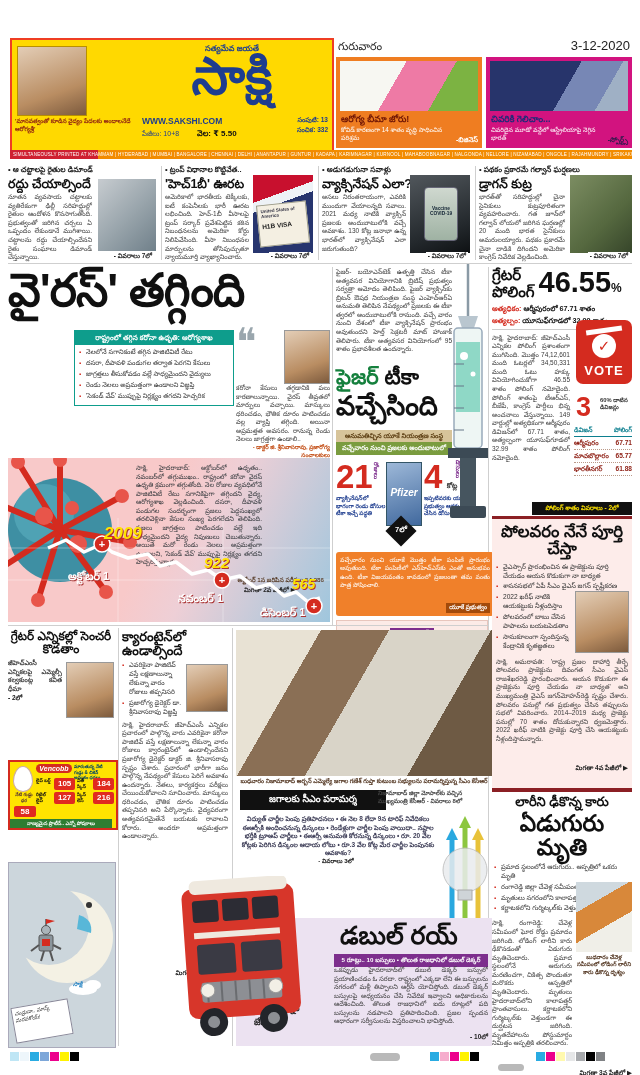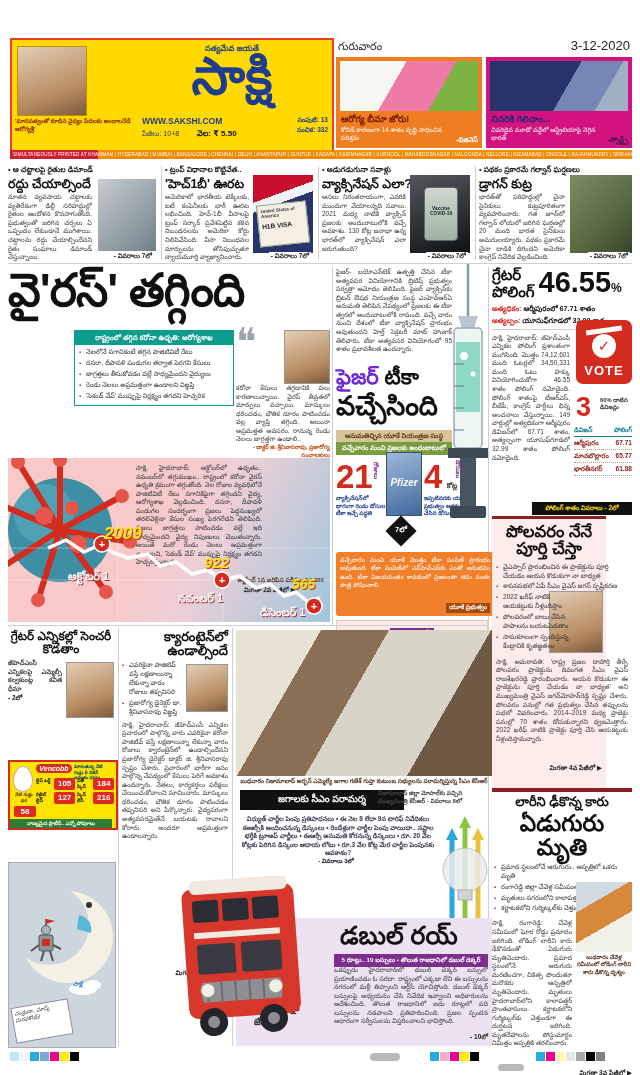--- a/index.html
+++ b/index.html
@@ -188,31 +188,31 @@
     <div class="abs" style="left:96px;top:66px;font-size:17px;font-weight:bold;font-style:italic;color:#ffe400;text-shadow:1px 1px 0 #a33">2009</div>
     <div class="abs" style="left:60px;top:112px;font-size:11px;font-weight:bold;color:#fff;text-shadow:1px 1px 0 #a33">అక్టోబర్ 1</div>
     <div class="abs" style="left:196px;top:96px;font-size:15px;font-weight:bold;font-style:italic;color:#ffe400;text-shadow:1px 1px 0 #a33">922</div>
     <div class="abs" style="left:170px;top:134px;font-size:11px;font-weight:bold;color:#fff;text-shadow:1px 1px 0 #a33">నవంబర్ 1</div>
     <div class="abs" style="left:284px;top:118px;font-size:14px;font-weight:bold;font-style:italic;color:#ffe400;text-shadow:1px 1px 0 #a33">565</div>
     <div class="abs" style="left:252px;top:148px;font-size:11px;font-weight:bold;color:#fff;text-shadow:1px 1px 0 #a33">డిసెంబర్ 1</div>
   </div>
 
   <div class="abs" style="left:336px;top:268px;width:150px;height:356px">
     <div class="tiny" style="width:116px">ఫైజర్- బయోఎన్‌టెక్ ఉత్పత్తి చేసిన టీకా అత్యవసర వినియోగానికి బ్రిటిష్ ప్రభుత్వం సర్వత్రా ఆమోదం తెలిపింది. ఫైజర్ వ్యాక్సిన్‌కు బ్రిటన్ ఔషధ నియంత్రణ సంస్థ ఎంహెచ్ఆర్ఏ అనుమతి తెలిపిన నేపథ్యంలో ప్రజలకు ఈ టీకా త్వరలో అందుబాటులోకి రానుంది. వచ్చే వారం నుంచి దేశంలో టీకా వ్యాక్సినేషన్ ప్రారంభం అవుతుందని హెల్త్ సెక్రటరీ మాట్ హాంకాక్ తెలిపారు. టీకా అత్యవసర వినియోగంలో 95 శాతం ప్రభావశీలత ఉందన్నారు.</div>
-    <div class="abs hl" style="left:0;top:98px;font-size:21px"><span style="color:#6d28d9">ఫైజర్</span><span> టీకా</span></div>
+    <div class="abs hl" style="left:0;top:98px;font-size:21px"><span style="color:#15803d">ఫైజర్</span><span> టీకా</span></div>
     <div class="abs hl" style="left:0;top:124px;font-size:27px">వచ్చేసింది</div>
     <div class="abs" style="left:0;top:162px;width:116px;background:#d7c49a;color:#5a3c10;font-size:6.6px;font-weight:bold;text-align:center;padding:2px 0">అనుమతిచ్చిన యూకే నియంత్రణ సంస్థ</div>
     <div class="abs" style="left:0;top:174px;width:116px;background:#7a9c3f;color:#fff;font-size:6.6px;font-weight:bold;text-align:center;padding:2px 0">వచ్చేవారం నుంచి ప్రజలకు అందుబాటులో</div>
 
     <div class="abs" style="left:0;top:192px;width:50px">
       <span style="font-size:33px;font-weight:bold;color:#d42b1f;line-height:1">21</span>
       <span class="abs" style="left:36px;top:2px;font-size:6px;font-weight:bold;color:#7d2e8d;writing-mode:vertical-rl">రోజులు</span>
       <div style="font-size:5.8px;font-weight:bold;color:#1e3d8f;line-height:1.3;margin-top:2px">వ్యాక్సినేషన్‌లో భాగంగా రెండు డోసుల టీకా ఇచ్చే పద్ధతి</div>
     </div>
-    <div class="abs" style="left:50px;top:184px;width:34px;height:62px;background:linear-gradient(160deg,#9db8d8,#41699e);border:1px solid #356">
+    <div class="abs" style="left:50px;top:194px;width:34px;height:62px;background:linear-gradient(160deg,#9db8d8,#41699e);border:1px solid #356">
       <div style="color:#fff;font-size:10px;font-weight:bold;font-style:italic;text-align:center;margin-top:24px">Pfizer</div>
     </div>
     <div class="abs" style="left:88px;top:192px;width:46px">
       <span style="font-size:33px;font-weight:bold;color:#d42b1f;line-height:1">4</span>
       <span style="font-size:7px;font-weight:bold;color:#333">కోట్ల</span>
       <span class="abs" style="left:30px;top:0;font-size:6px;font-weight:bold;color:#7d2e8d;writing-mode:vertical-rl">డోసులు</span>
       <div style="font-size:5.8px;font-weight:bold;color:#1e3d8f;line-height:1.3;margin-top:2px">ఇప్పటివరకు యూకే ప్రభుత్వం ఆర్డరు చేసిన డోసులు</div>
     </div>
     <div class="abs" style="left:54px;top:252px;width:22px;height:22px;background:#111;transform:rotate(45deg)"></div>
     <div class="abs" style="left:54px;top:257px;width:22px;text-align:center;color:#fff;font-size:7.5px;font-weight:bold">7లో</div>
@@ -284,21 +284,21 @@
           <span>65.77</span>
         </div>
       <div class="dotrow">
           <span>భారతీనగర్</span>
           <span>61.88</span>
         </div>
     </div>
     <div class="abs" style="left:40px;top:236px;width:100px;background:#111;color:#ffe400;font-size:6.4px;font-weight:bold;text-align:center;padding:2px 0">పోలింగ్ శాతం వివరాలు - 2లో</div>
   </div>
 
-  <div class="abs" style="left:492px;top:516px;width:114px;height:268px;background:#fdecea;border-top:3px solid #8b1f24;padding-top:2px">
+  <div class="abs" style="left:492px;top:516px;width:140px;height:268px;background:#fdecea;border-top:3px solid #8b1f24;padding-top:2px">
     <div class="hl" style="font-size:16.5px;text-align:center;padding:2px 4px">పోలవరం నేనే పూర్తి చేస్తా</div>
     <div class="abs ph-face" style="right:3px;top:72px;width:52px;height:60px;border:1px solid #999"></div>
     <ul class="blt pol-bullets" style="padding:3px 4px;width:130px">
       <li>వైఎస్సార్ ప్రారంభించిన ఈ ప్రాజెక్టును పూర్తి చేయడం ఆయన కొడుకుగా నా బాధ్యత</li>
       <li>శాసనసభలో ఏపీ సీఎం వైఎస్ జగన్ స్పష్టీకరణ</li>
       <li style="width:72px">2022 ఖరీఫ్ నాటికి ఆయకట్టుకు నీళ్లందిస్తాం</li>
       <li style="width:72px">పోలవరంలో బాబు చేసిన పాపాలను బయటపెడతాం</li>
       <li style="width:72px">సానుకూలంగా స్పందిస్తున్న కేంద్రానికి కృతజ్ఞతలు</li>
     </ul>
     <div class="tiny" style="width:132px;margin:2px 4px;height:104px;overflow:hidden">సాక్షి, అమరావతి: 'రాష్ట్ర ప్రజల దాహార్తి తీర్చే పోలవరం ప్రాజెక్టును దివంగత సీఎం వైఎస్ రాజశేఖరరెడ్డి ప్రారంభించారు. ఆయన కొడుకుగా ఈ ప్రాజెక్టును పూర్తి చేయడం నా బాధ్యత' అని ముఖ్యమంత్రి వైఎస్ జగన్‌మోహన్‌రెడ్డి స్పష్టం చేశారు. పోలవరం పనుల్లో గత ప్రభుత్వం చేసిన తప్పులను సభలో వివరించారు. 2014–2019 మధ్య ప్రాజెక్టు పనుల్లో 70 శాతం దోచుకున్నారని ధ్వజమెత్తారు. 2022 ఖరీఫ్ నాటికి ప్రాజెక్టు పూర్తి చేసి ఆయకట్టుకు నీళ్లందిస్తామన్నారు.</div>
@@ -377,33 +377,33 @@
       <ellipse cx="74" cy="126" rx="14" ry="6" fill="#fff"></ellipse>
       <ellipse cx="84" cy="122" rx="8" ry="5" fill="#fff"></ellipse>
     </svg>
     <div class="abs" style="left:64px;top:118px;font-size:6px;font-weight:bold;color:#1e7fc0;font-style:italic">సాక్షి</div>
     <div class="abs" style="left:4px;bottom:8px;width:52px;height:30px;background:#fff;border:1px solid #889;transform:rotate(-10deg);padding:2px">
       <div style="font-size:5.4px;color:#333;font-style:italic;line-height:1.3">చంద్రుడా.. మాస్క్ మరవకోయ్!</div>
     </div>
   </div>
 
   <div class="abs" style="left:122px;top:630px;width:106px">
-    <div class="hl" style="font-size:13px;text-align:right">క్యారంటైన్‌లో ఉండాల్సిందే</div>
+    <div class="hl" style="font-size:13px;text-align:left">క్యారంటైన్‌లో ఉండాల్సిందే</div>
     <div class="abs ph-face" style="right:0;top:34px;width:40px;height:46px;border:1px solid #999"></div>
     <ul class="blt" style="margin-top:4px;width:62px">
       <li>ఎవరికైనా పాజిటివ్ వస్తే లక్షణాలున్నా లేకున్నా వారం రోజులు తప్పనిసరి</li>
       <li>ప్రజారోగ్య డైరెక్టర్ డా. శ్రీనివాసరావు విజ్ఞప్తి</li>
     </ul>
     <div class="tiny" style="margin-top:4px;height:248px;overflow:hidden">సాక్షి, హైదరాబాద్: జీహెచ్ఎంసీ ఎన్నికల ప్రచారంలో పాల్గొన్న వారు ఎవరికైనా కరోనా పాజిటివ్ వస్తే లక్షణాలున్నా లేకున్నా వారం రోజులు క్వారంటైన్‌లో ఉండాల్సిందేనని ప్రజారోగ్య డైరెక్టర్ డాక్టర్ జి. శ్రీనివాసరావు స్పష్టం చేశారు. ప్రచారంలో భారీగా జనం పాల్గొన్న నేపథ్యంలో కేసులు పెరిగే అవకాశం ఉందన్నారు. నేతలు, కార్యకర్తలు పరీక్షలు చేయించుకోవాలని సూచించారు. మాస్కులు ధరించడం, భౌతిక దూరం పాటించడం తప్పనిసరి అని పేర్కొన్నారు. వైద్యపరంగా అత్యవసరమైతేనే బయటకు రావాలని కోరారు. అందరూ అప్రమత్తంగా ఉండాలన్నారు.</div>
     <div class="ref">మిగతా 2వ పేజీలో ▶</div>
   </div>
 
   <div class="abs" style="left:236px;top:630px;width:256px;height:146px;background:linear-gradient(120deg,#e8e2d4 0 25%,#8a6f55 25% 45%,#d9d4c8 45% 75%,#6e5a44 75%)"></div>
   <div class="abs" style="left:236px;top:778px;width:256px;font-size:6px;font-weight:bold;color:#50331e;text-align:center">బుధవారం నిజామాబాద్ అర్బన్ ఎమ్మెల్యే జగాల గణేశ్ గుప్తా కుటుంబ సభ్యులను పరామర్శిస్తున్న సీఎం కేసీఆర్</div>
-  <div class="abs" style="left:240px;top:790px;width:132px;background:#111;color:#fff;font-size:9.5px;font-weight:bold;text-align:center;padding:3px 16px">జగాలకు సీఎం పరామర్శ</div>
+  <div class="abs" style="left:240px;top:790px;width:132px;background:#111;color:#fff;font-size:9.5px;font-weight:bold;text-align:center;padding:3px 7px">జగాలకు సీఎం పరామర్శ</div>
   <div class="abs" style="left:378px;top:790px;width:114px;font-size:6px;font-weight:bold;color:#444;line-height:1.3">
     <span>నిజామాబాద్ జిల్లా మోపాల్‌కు వచ్చిన ముఖ్యమంత్రి కేసీఆర్</span>
     <span>- వివరాలు 8లో</span>
   </div>
 
   <div class="abs" style="left:236px;top:812px;width:256px">
     <div class="tiny" style="width:200px;margin:3px 0 0 2px;text-align:center;font-weight:bold;color:#3b3b55">విద్యుత్ చార్జీల పెంపు ప్రతిపాదనలు • ఈ నెల 8 లేదా 9న టారిఫ్ నివేదికలు ఈఆర్సీకి అందించనున్న డిస్కంలు • రెండేళ్లుగా చార్జీల పెంపు వాయిదా.. నష్టాల భర్తీకి ట్రూఅప్ చార్జీలు • ఈఆర్సీ అనుమతి కోరనున్న డిస్కంలు • రూ. 20 వేల కోట్లకు పెరిగిన డిస్కంల ఆదాయ లోటు • రూ.3 వేల కోట్ల మేర చార్జీల పెంపునకు అవకాశం?</div>
     <div style="width:200px;text-align:center;font-size:6px;font-weight:bold">- వివరాలు 3లో</div>
     <svg class="abs" style="right:0;top:-6px" width="54" height="116" viewBox="0 0 54 116">
       <g stroke-width="5" fill="none">

